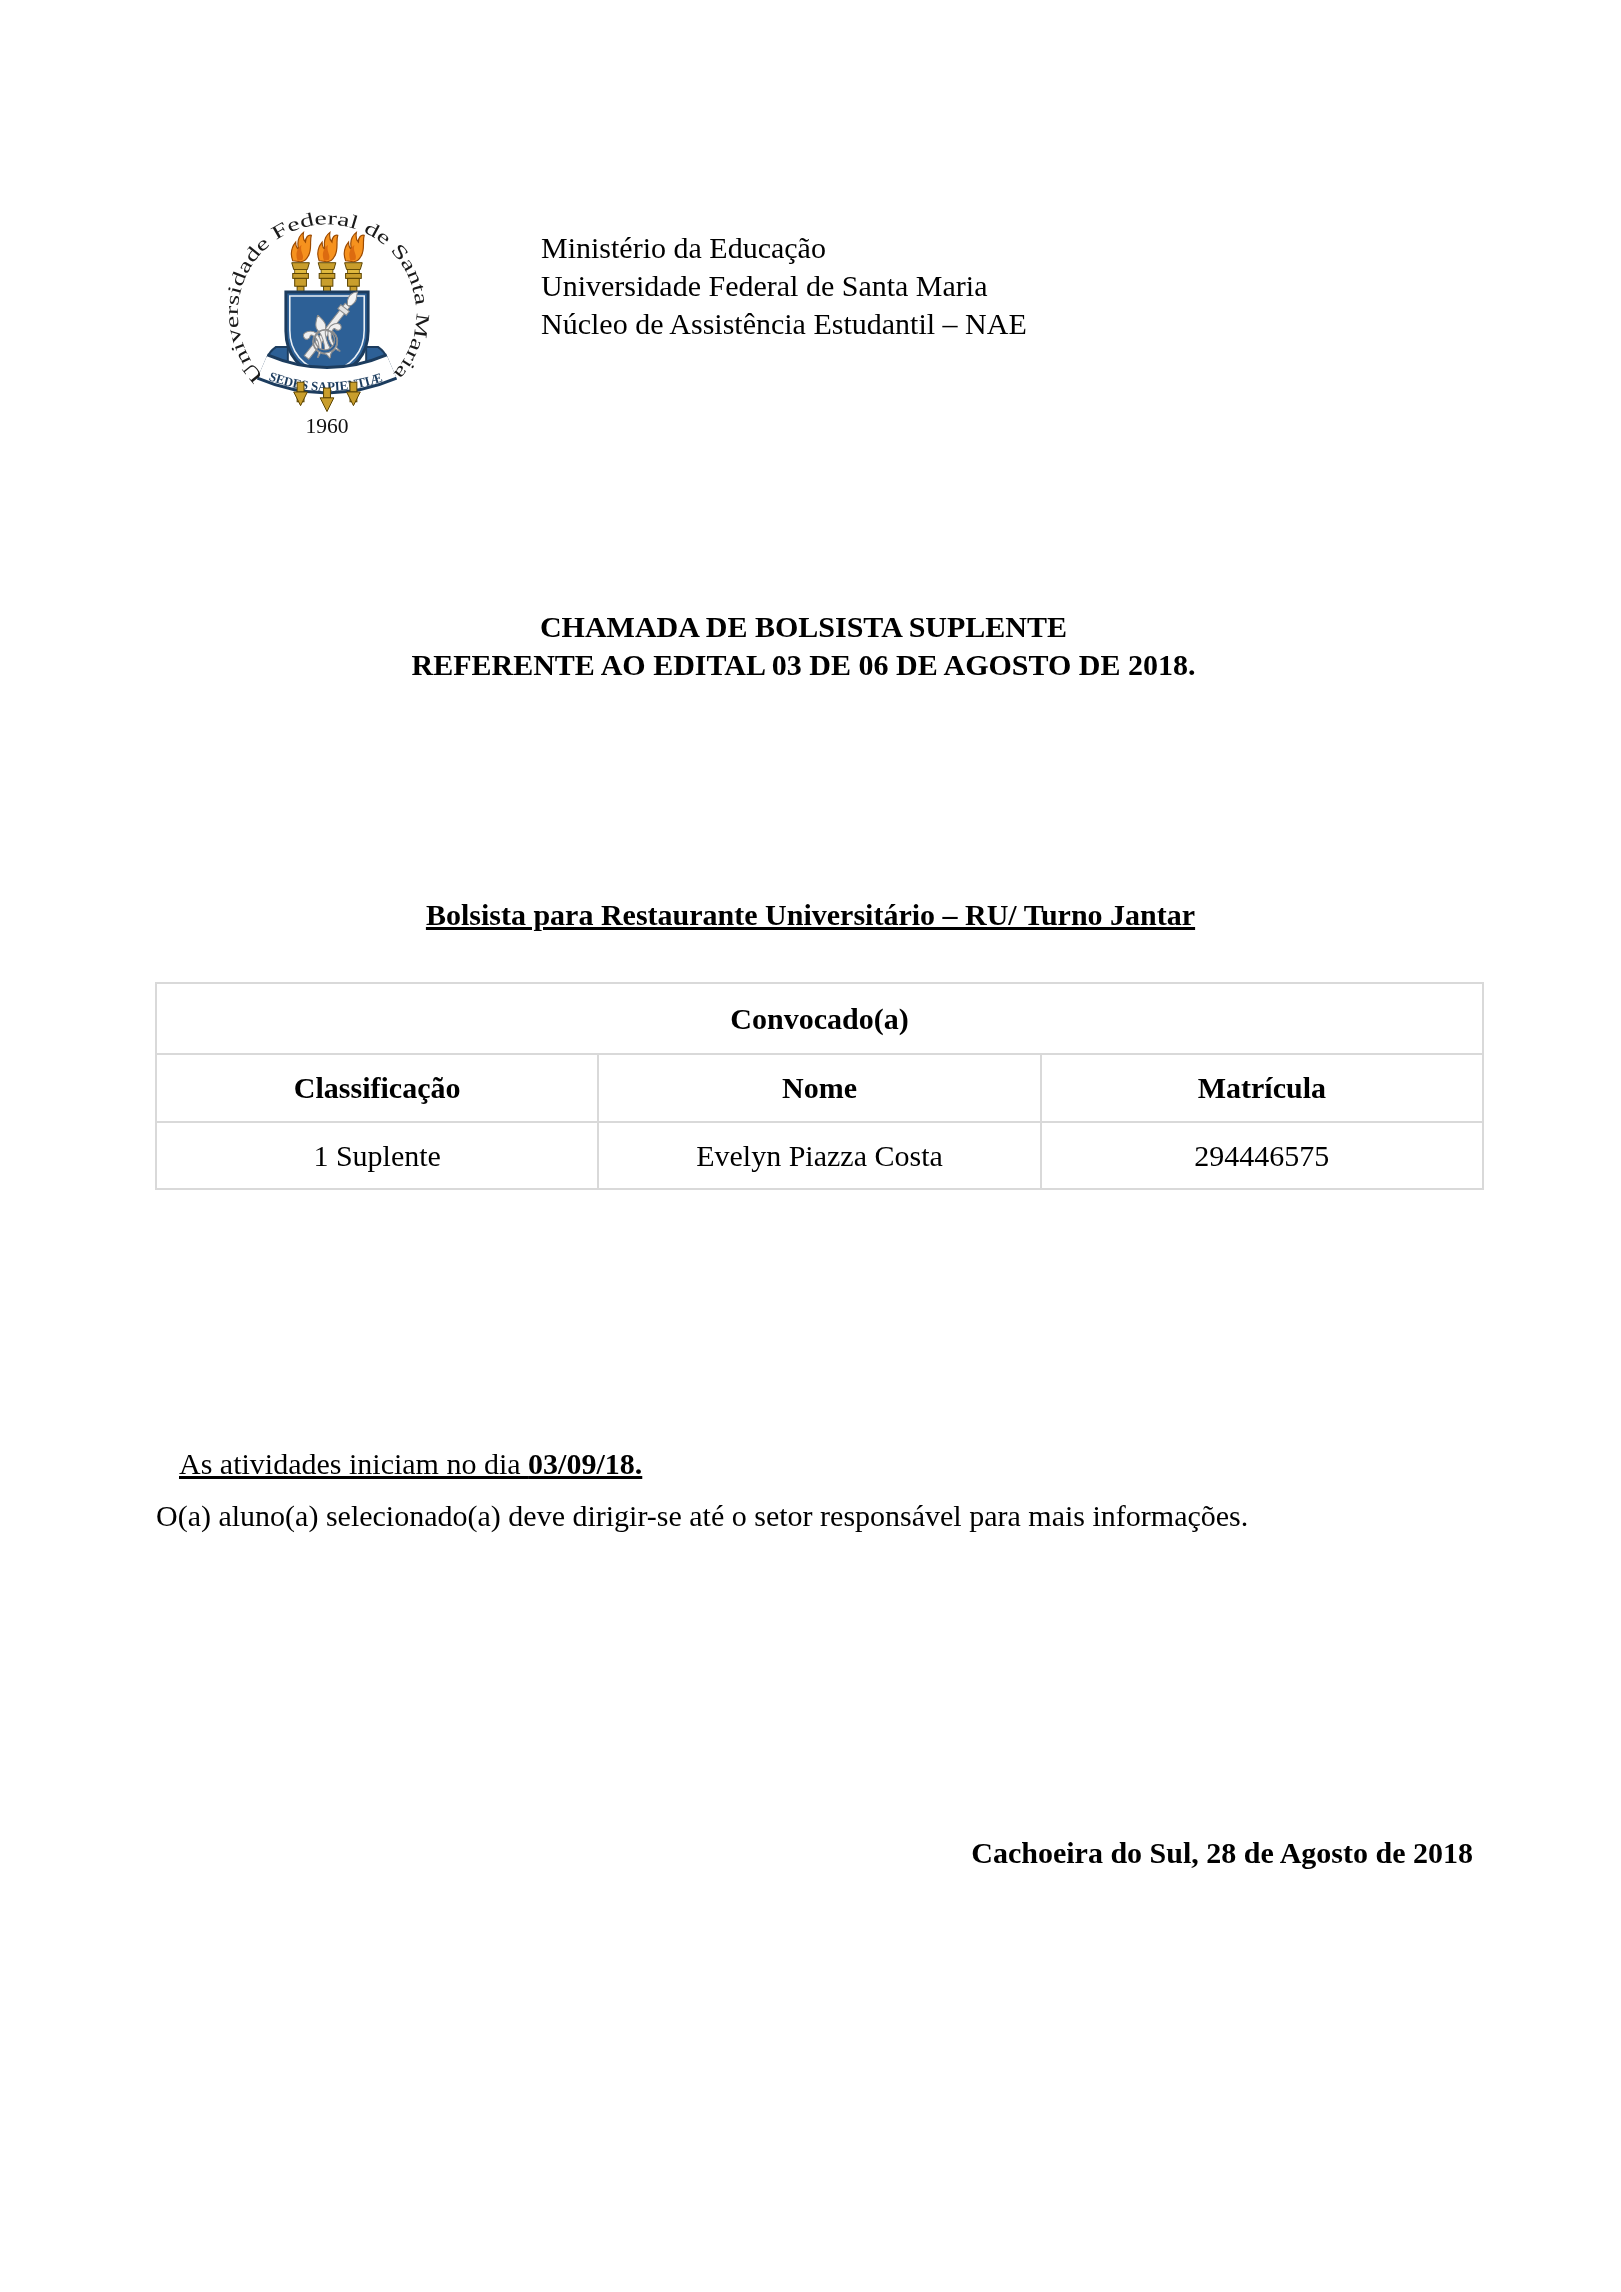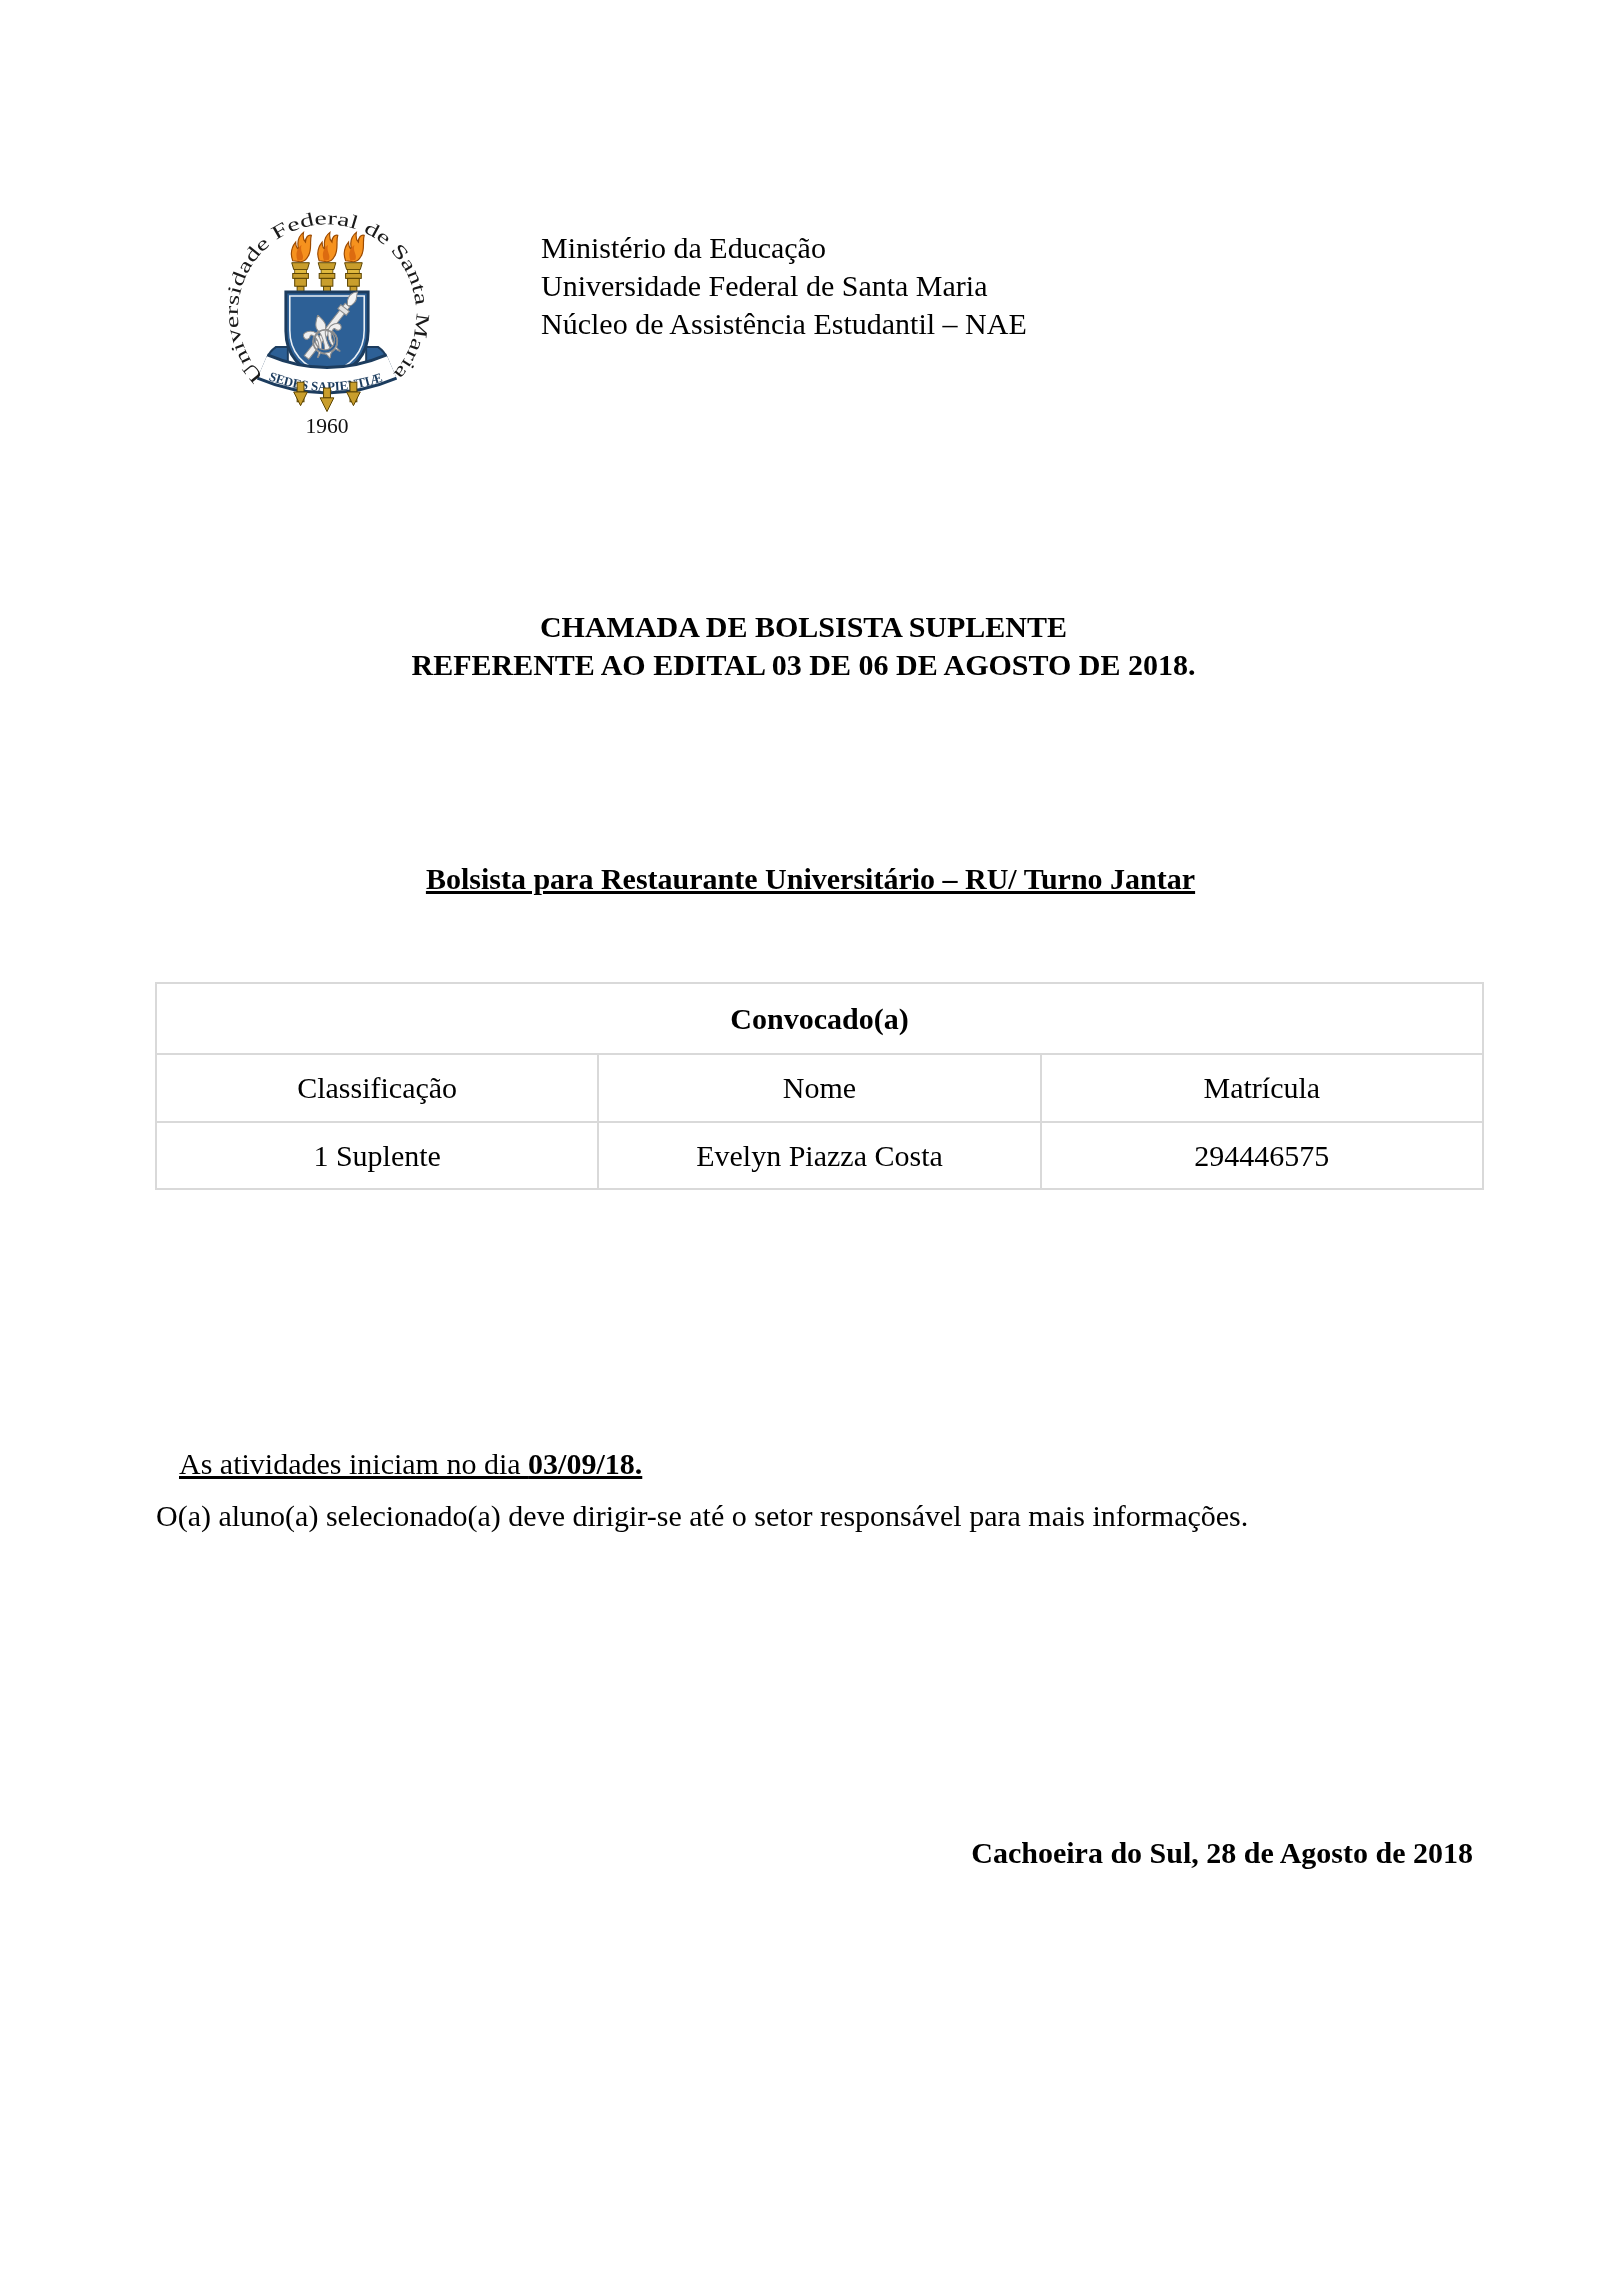--- a/index.html
+++ b/index.html
@@ -8,26 +8,26 @@
     width:1621px;height:2293px;
     margin:0 auto;
     background:#ffffff;
     font-family:"Liberation Serif","DejaVu Serif",serif;
     color:#000;
     overflow:hidden;
   }
   .logo{position:absolute;left:218px;top:202px;}
   .org{position:absolute;left:541px;top:229px;font-size:30px;line-height:38px;white-space:nowrap;}
   .title{position:absolute;left:0;width:1607px;top:608px;text-align:center;font-weight:bold;font-size:30px;line-height:38px;}
-  .section-heading{position:absolute;left:0;width:1621px;top:862px;text-align:center;font-weight:bold;font-size:30px;}
+  .section-heading{position:absolute;left:0;width:1621px;top:898px;text-align:center;font-weight:bold;font-size:30px;}
   .section-heading span{text-decoration:underline;}
   .doc-table{position:absolute;left:155px;top:982px;width:1329px;border-collapse:collapse;table-layout:fixed;}
   .doc-table td{border:2px solid #D9D9D9;text-align:center;vertical-align:middle;font-size:30px;padding:9px;overflow:hidden;}
   .doc-table .caption-row td{height:51px;font-weight:bold;}
-  .doc-table .header-row td{height:48px;font-weight:normal;border-radius:11px;}
+  .doc-table .header-row td{height:48px;font-weight:bold;border-radius:11px;}
   .doc-table .data-row td{height:47px;}
   .col-classificacao{width:311px;}
   .col-nome{width:707px;}
   .col-matricula{width:312px;}
   .note1{position:absolute;left:156px;top:1447px;font-size:30px;text-decoration:underline;margin-left:23px;}
   .note1 .date-bold{font-weight:bold;}
   .note2{position:absolute;left:156px;top:1499px;font-size:30px;}
   .dateline{position:absolute;right:148px;top:1836px;font-size:30px;text-align:right;font-weight:bold;}
 </style>
 </head>

